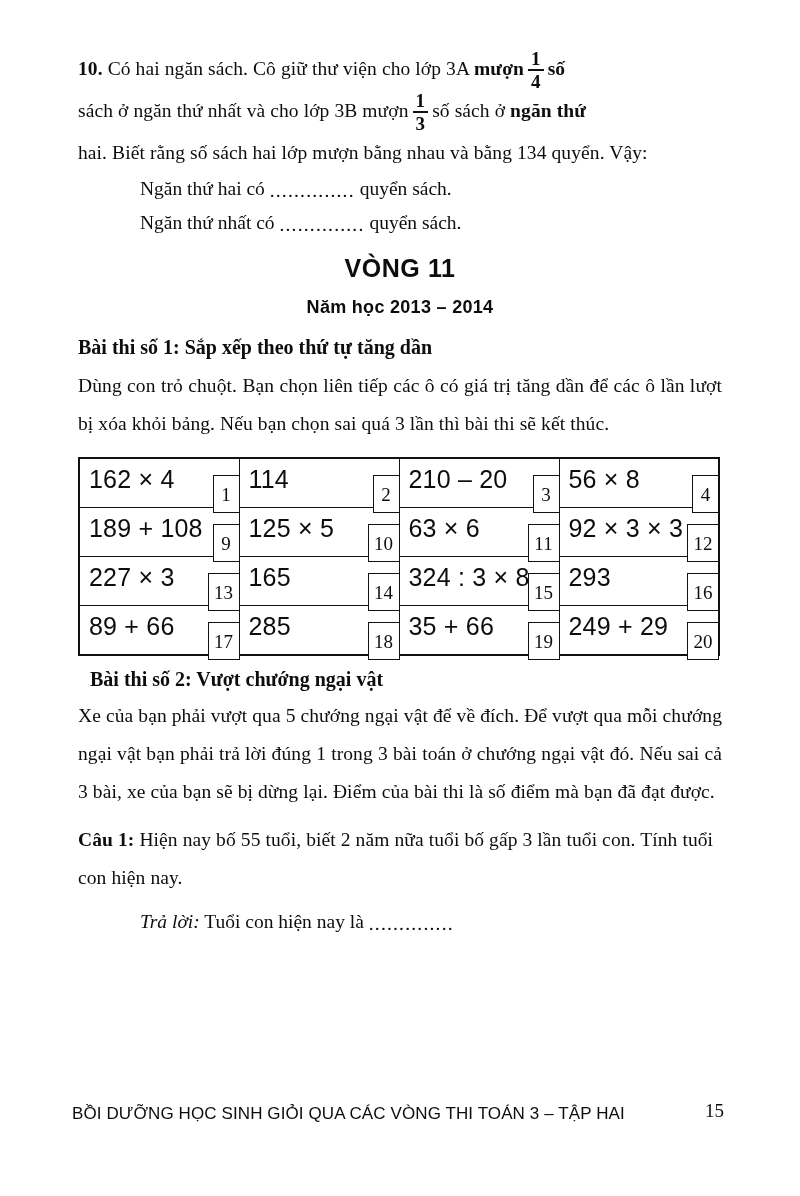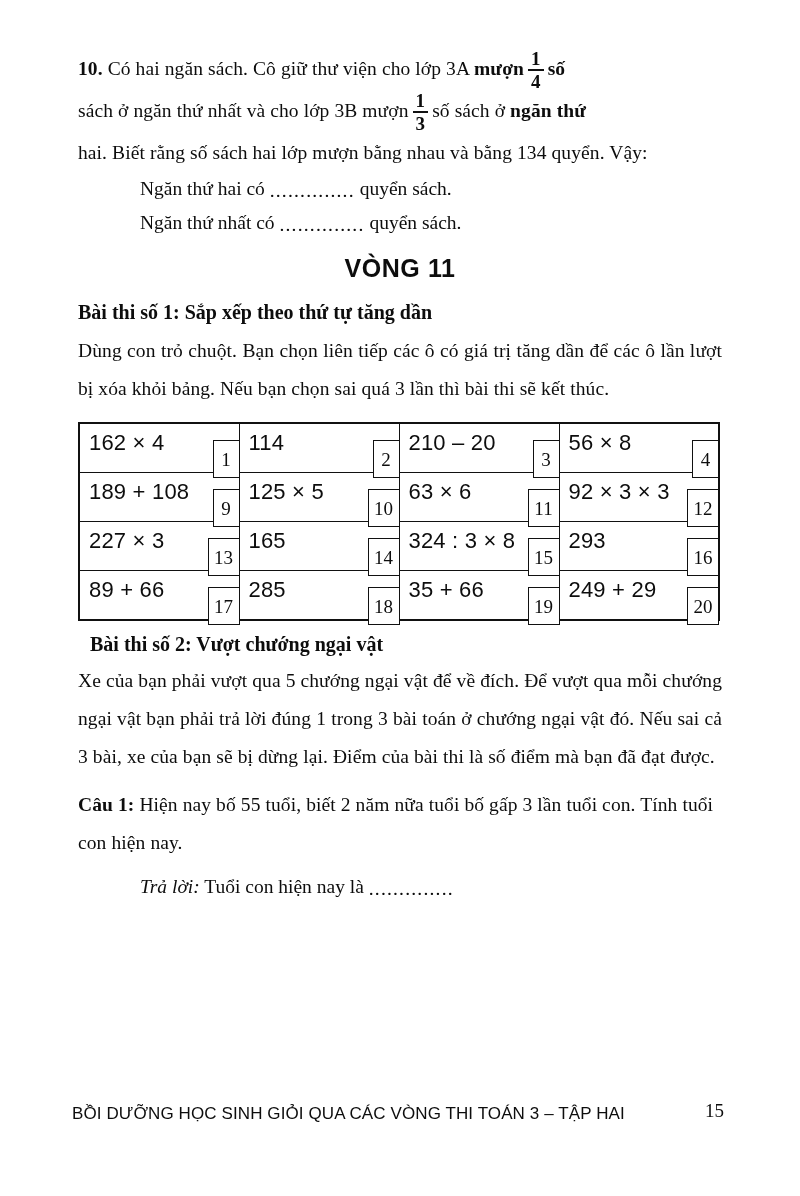--- a/index.html
+++ b/index.html
@@ -123,21 +123,21 @@
   }
   table.grid td {
     border: 1.5px solid #111;
     height: 48px;
     padding: 0;
     position: relative;
     vertical-align: top;
   }
   .cell-expr {
     font-family: "Liberation Sans", "DejaVu Sans", sans-serif;
-    font-size: 22px;
+    font-size: 25px;
     position: absolute;
     left: 9px;
     top: 6px;
     white-space: nowrap;
     letter-spacing: 0.2px;
   }
   .cell-idx {
     position: absolute;
     right: -1px;
     bottom: -6px;
@@ -189,20 +189,21 @@
 
     <p class="para"><span>sách ở ngăn thứ nhất và cho lớp 3B mượn</span><span class="frac"><span class="num">1</span><span class="den">3</span></span><span>số sách ở</span> <span class="bold">ngăn thứ</span></p>
 
     <p class="para">hai. Biết rằng số sách hai lớp mượn bằng nhau và bằng 134 quyển. Vậy:</p>
 
     <p class="indent-line"><span>Ngăn thứ hai có</span> <span class="dots">..............</span> <span>quyển sách.</span></p>
 
     <p class="indent-line"><span>Ngăn thứ nhất có</span> <span class="dots">..............</span> <span>quyển sách.</span></p>
 
     <h1 class="round-title">VÒNG 11</h1>
+    <h2 class="school-year">Năm học 2013 – 2014</h2>
 
     <h3 class="section-head">Bài thi số 1: Sắp xếp theo thứ tự tăng dần</h3>
     <p class="para" style="padding-top:8px;">Dùng con trỏ chuột. Bạn chọn liên tiếp các ô có giá trị tăng dần để các ô lần lượt bị xóa khỏi bảng. Nếu bạn chọn sai quá 3 lần thì bài thi sẽ kết thúc.</p>
 
     <div class="grid-wrap">
       <table class="grid">
         <tbody>
             <tr>
               <td>
                 <span class="cell-expr">162 × 4</span>

